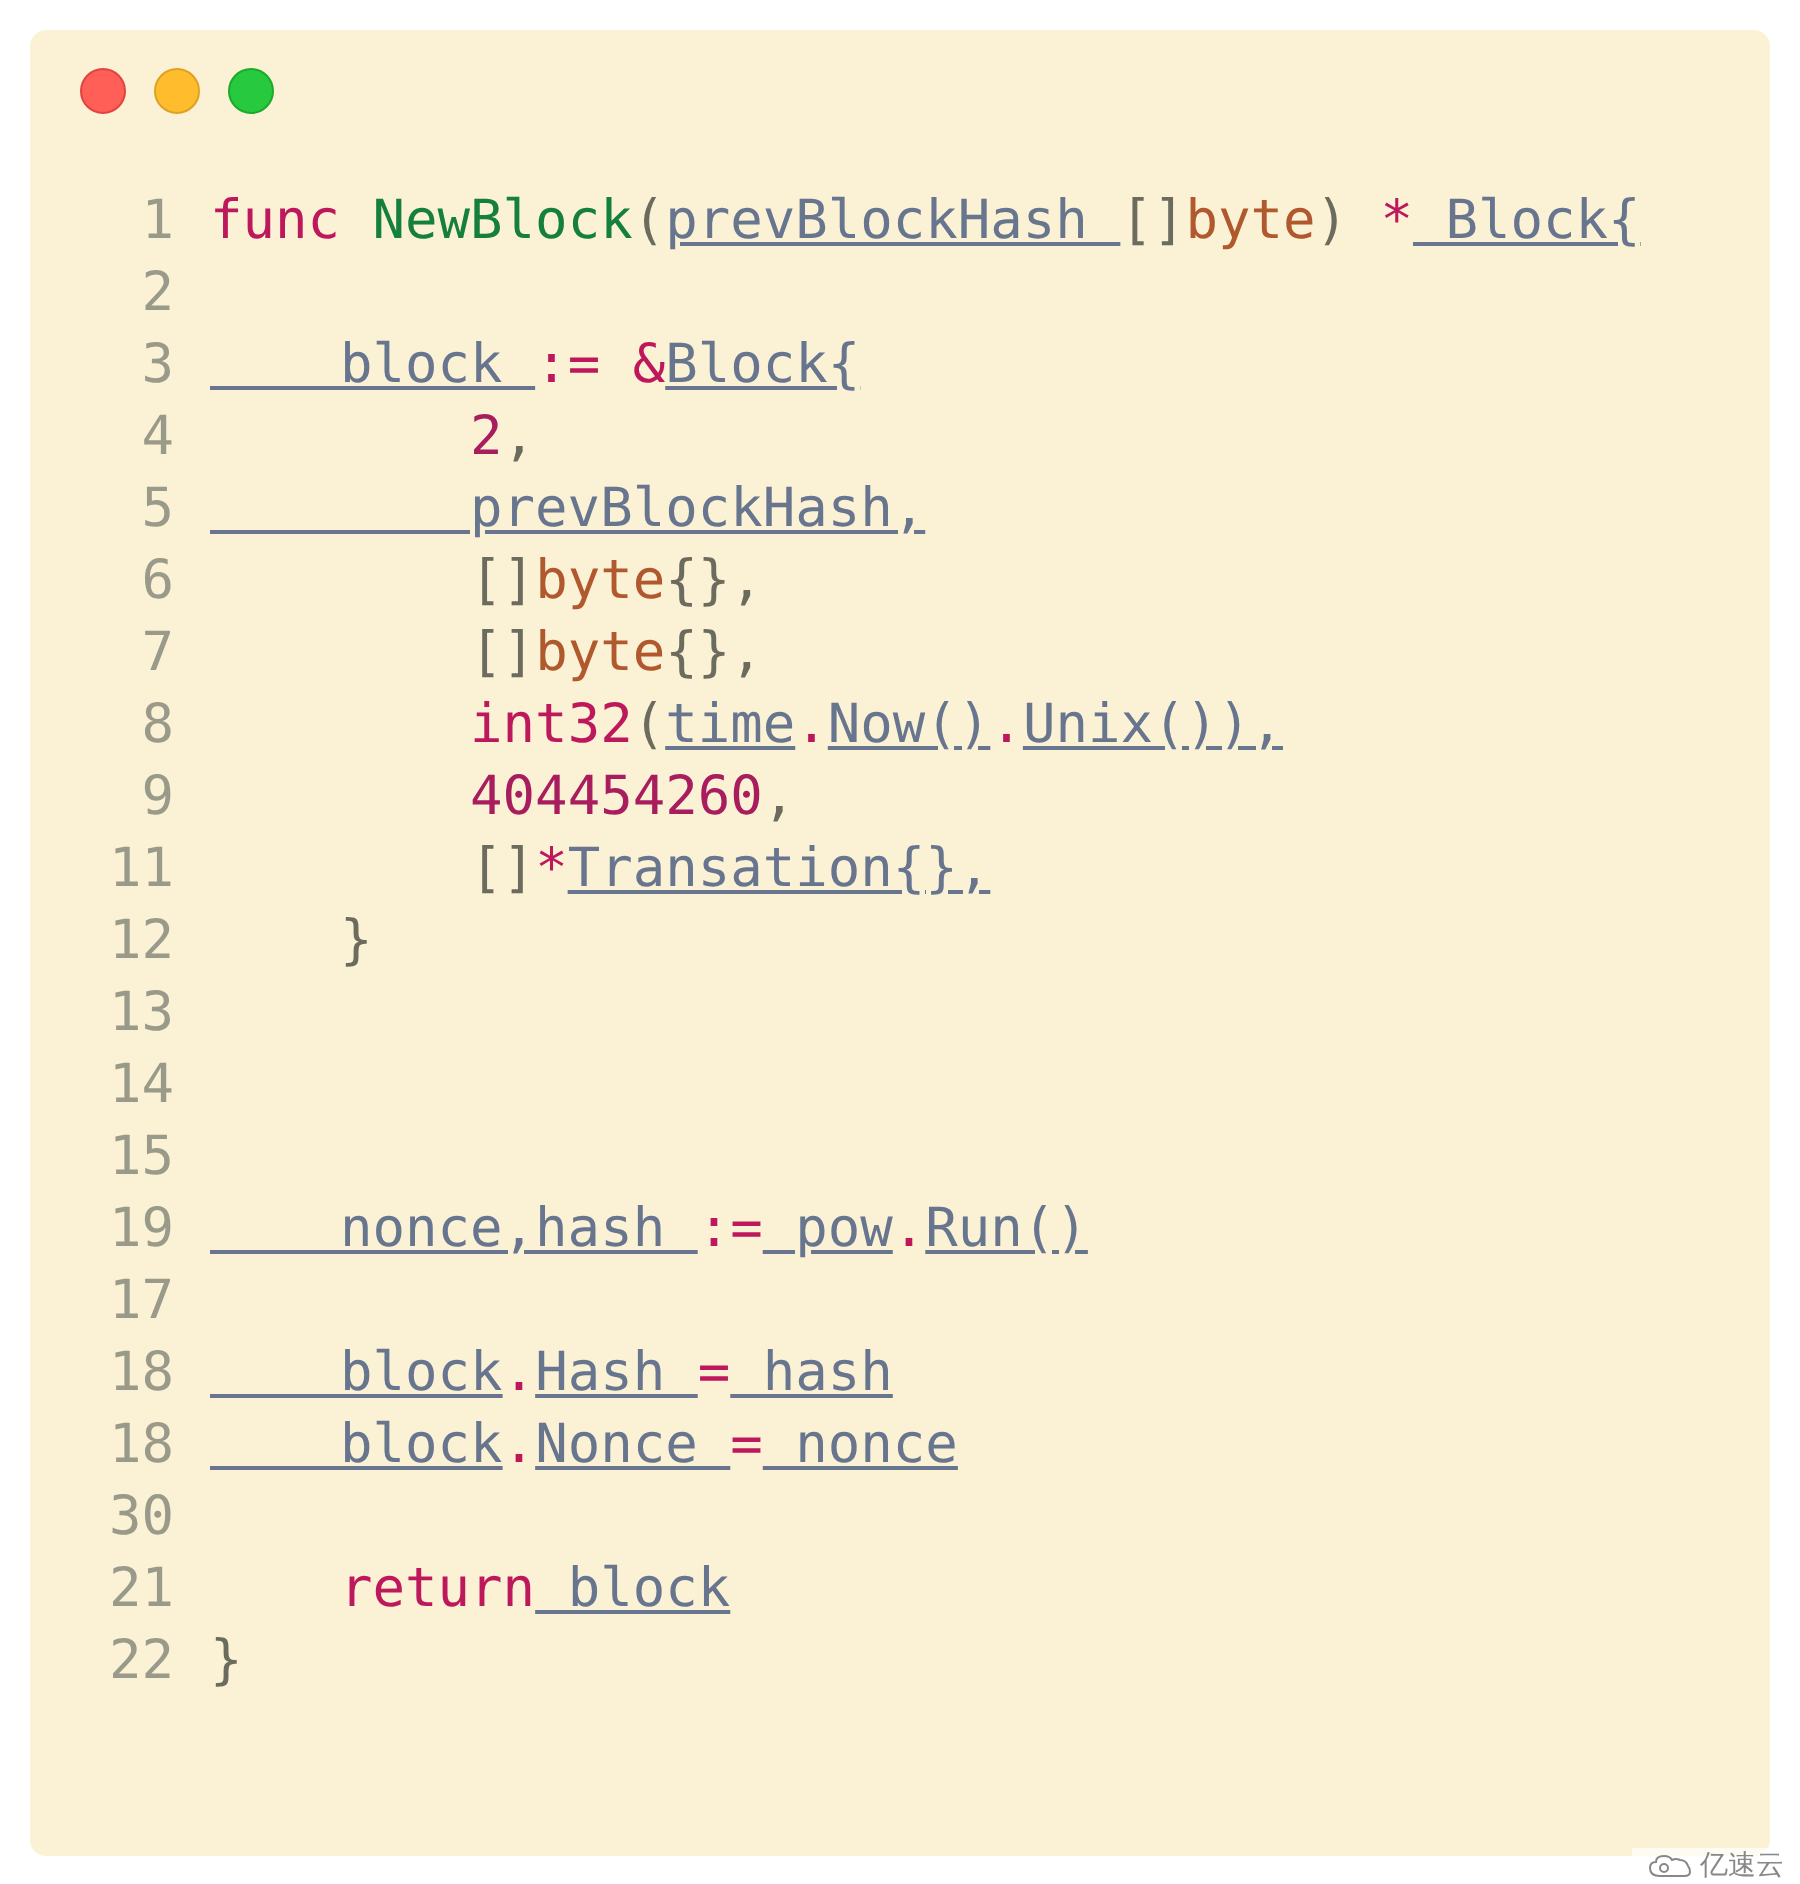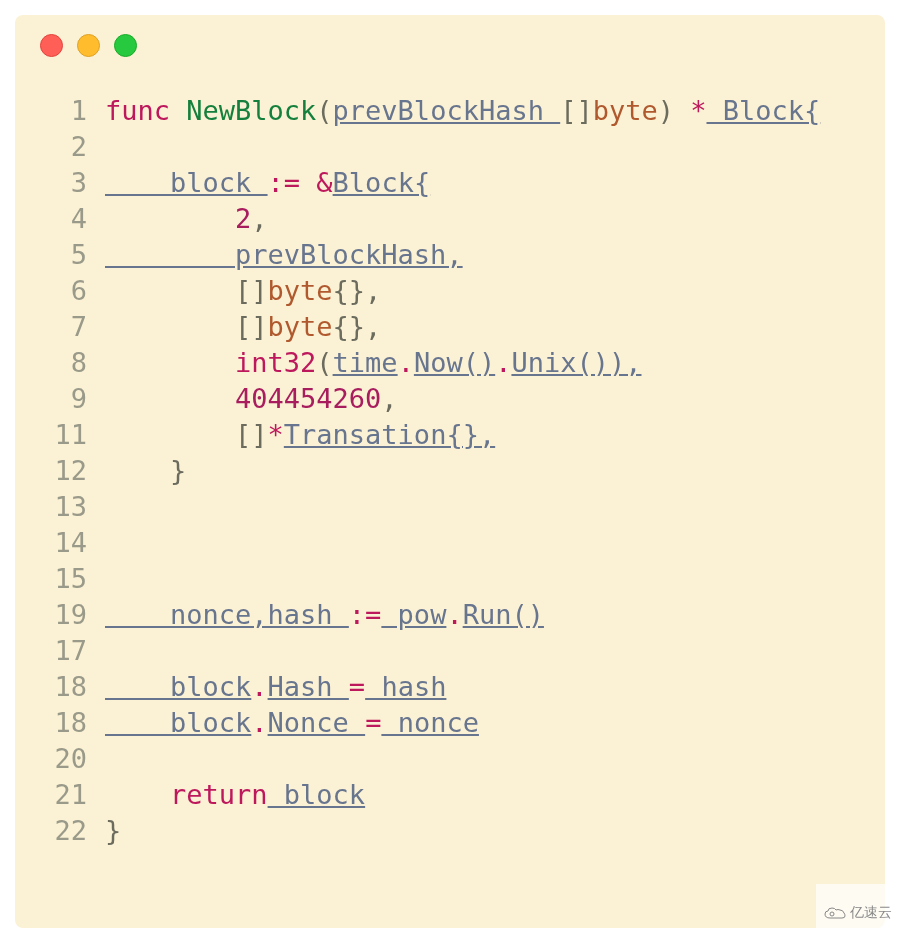--- a/index.html
+++ b/index.html
@@ -62,21 +62,21 @@
     .tok-ident { color: #68758e; text-decoration: underline; }
     .tok-punct { color: #6b6b5e; }
     .tok-type { color: #b1592e; margin-top: 39px; }
     .tok-num { color: #a81d5e; }
     .tok-brown { color: #be185d; }
     .watermark {
       position: absolute;
       bottom: 0;
       right: 0;
       background: rgba(255,255,255,0.7);
-      padding: 20px 8px;
+      padding: 0 8px;
       display: flex;
       align-items: center;
       gap: 4px;
       font-size: 14px;
       color: #888;
     }
     .watermark-cloud {
       width: 22px;
       height: 14px;
       position: relative;
@@ -104,21 +104,21 @@
       <div class="line"><span class="ln">9</span><span><span class="tok-default">        </span><span class="tok-num">404454260</span><span class="tok-punct">,</span></span></div>
       <div class="line"><span class="ln">11</span><span><span class="tok-punct">        []</span><span class="tok-keyword">*</span><span class="tok-ident">Transation{},</span></span></div>
       <div class="line"><span class="ln">12</span><span><span class="tok-punct">    }</span></span></div>
       <div class="line"><span class="ln">13</span><span></span></div>
       <div class="line"><span class="ln">14</span></div>
       <div class="line"><span class="ln">15</span><span></span></div>
       <div class="line"><span class="ln">19</span><span><span class="tok-ident">    nonce,hash </span><span class="tok-keyword">:=</span><span class="tok-ident"> pow</span><span class="tok-keyword">.</span><span class="tok-ident">Run()</span></span></div>
       <div class="line"><span class="ln">17</span><span></span></div>
       <div class="line"><span class="ln">18</span><span><span class="tok-ident">    block</span><span class="tok-keyword">.</span><span class="tok-ident">Hash </span><span class="tok-keyword">=</span><span class="tok-ident"> hash</span></span></div>
       <div class="line"><span class="ln">18</span><span><span class="tok-ident">    block</span><span class="tok-keyword">.</span><span class="tok-ident">Nonce </span><span class="tok-keyword">=</span><span class="tok-ident"> nonce</span></span></div>
-      <div class="line"><span class="ln">20</span><span></span></div>
+      <div class="line"><span class="ln">30</span><span></span></div>
       <div class="line"><span class="ln">21</span><span><span class="tok-default">    </span><span class="tok-keyword">return</span><span class="tok-ident"> block</span></span></div>
       <div class="line"><span class="ln">22</span><span><span class="tok-punct">}</span></span></div>
     </div>
 </div>
 
 <div class="watermark">
   <span class="watermark-cloud">
     <svg width="22" height="14" viewBox="0 0 22 14">
       <path d="M6 12 Q1 12 1 8 Q1 5 4 5 Q4 2 8 2 Q11 2 12 4 Q14 3 16 4 Q19 4 20 7 Q21 8 21 10 Q21 12 18 12 Z" fill="none" stroke="#888" stroke-width="1"></path>
       <circle cx="8" cy="8" r="2" fill="none" stroke="#888" stroke-width="1"></circle>

